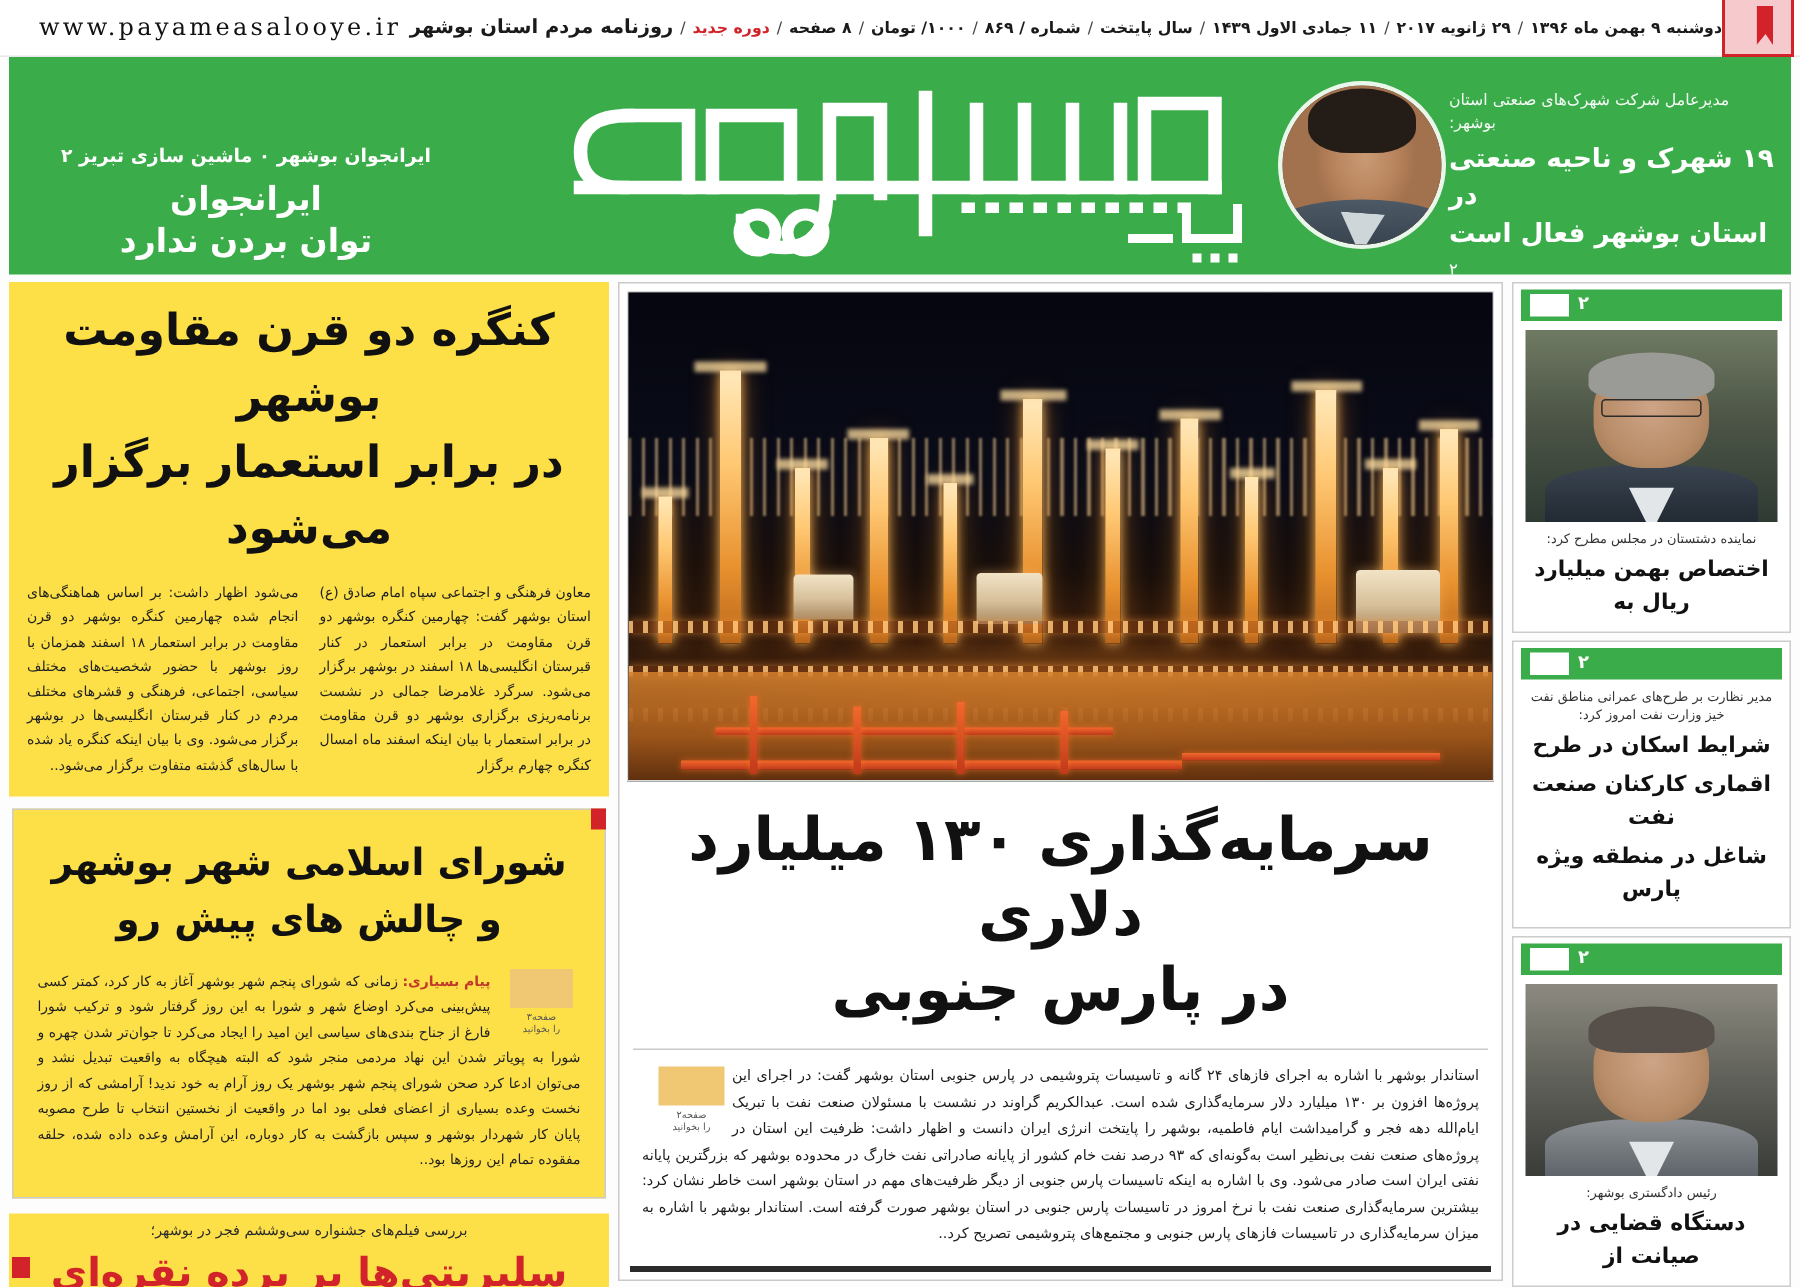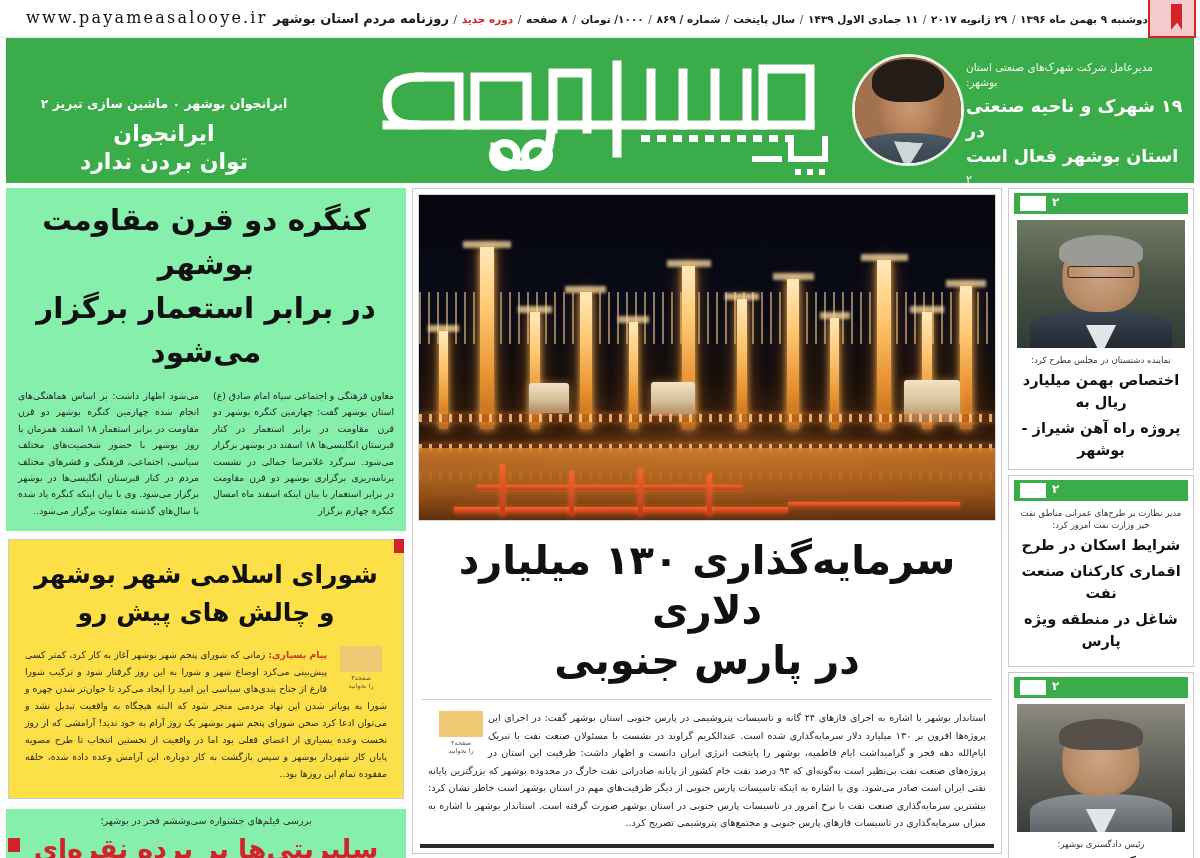--- a/index.html
+++ b/index.html
@@ -264,21 +264,21 @@
     padding: 10px 10px 6px 10px;
   }
   .pagetag {
     float: left; width: 54px; margin: 2px 0 2px 6px; text-align: center;
   }
   .pagetag .sq { width: 44px; height: 26px; background: #f0c873; margin: 0 auto 2px auto; }
   .pagetag .lbl { font-size: 6.5px; color: #555; line-height: 8px; }
   .center-bottom-rule { height: 5px; background: #2b2b2b; margin: 6px 2px 0 2px; }
 
   
-  .art { background: #86efac; }
+  .art { background: #fde047; }
   .art-title {
     direction: rtl; text-align: center; padding: 10px 10px 4px 10px;
   }
   .art-title .ln {
     font-size: 29.5px; font-weight: bold; color: #111; line-height: 44px; letter-spacing: -0.4px;
   }
   .art-body-2col {
     column-count: 2; column-gap: 14px;
     direction: rtl; text-align: justify;
     font-size: 9.3px; line-height: 16.4px; color: #1f1f1f;
@@ -442,21 +442,20 @@
         </div>
         <div class="brief-photo p1">
           <div class="pf-body"></div>
           <div class="pf-head"></div>
           <div class="pf-hair"></div>
           <div class="pf-glasses"></div>
           <div class="pf-shirt"></div>
         </div>
         <div class="brief-kicker">نماینده دشتستان در مجلس مطرح کرد:</div>
         <div class="brief-title">اختصاص بهمن میلیارد ریال به</div>
-        <div class="brief-title">پروژه راه آهن شیراز - بوشهر</div>
       </div>
 
       <div class="brief textonly">
         <div class="brief-bar">
           <div class="notch"></div>
           <div class="num">۲</div>
         </div>
         <div class="brief-kicker">مدیر نظارت بر طرح‌های عمرانی مناطق نفت خیز وزارت نفت امروز کرد:</div>
         <div class="brief-title">شرایط اسکان در طرح</div>
         <div class="brief-title">اقماری کارکنان صنعت نفت</div>

